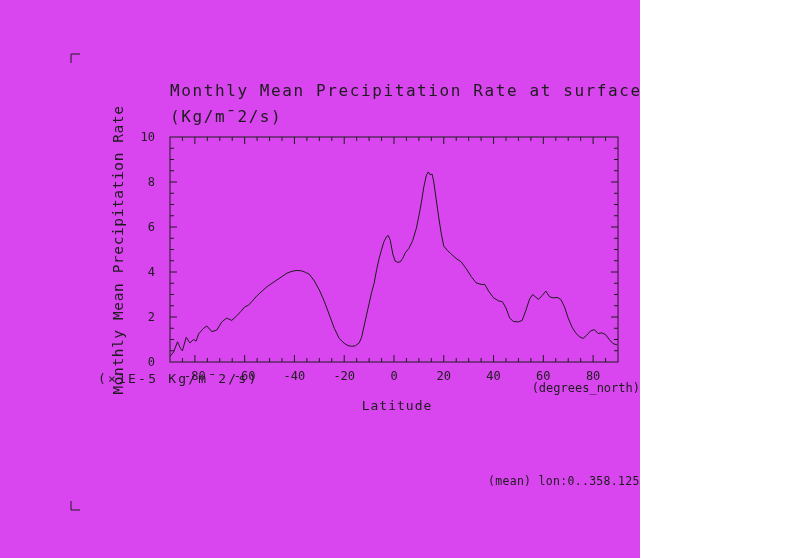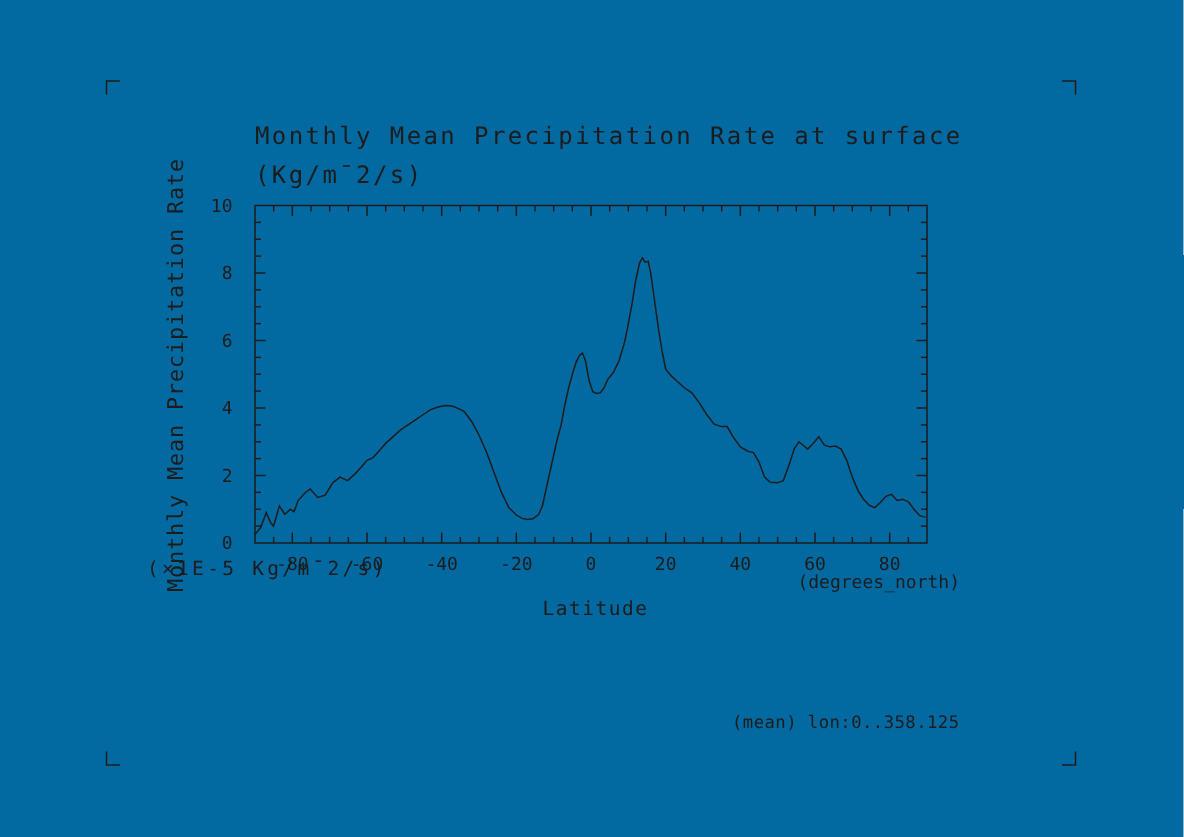--- a/index.html
+++ b/index.html
@@ -1,16 +1,16 @@
 <!DOCTYPE html>
 <html><head>
 <meta charset="utf-8">
 <style>
   html,body{margin:0;padding:0;background:#ffffff;}
-  .frame{position:relative;width:789px;height:558px;background:#0369a1;overflow:hidden;text-decoration:underline;}
+  .frame{position:relative;width:640px;height:558px;background:#d946ef;overflow:hidden;text-decoration:underline;}
   svg text{font-family:"DejaVu Sans Mono","Liberation Mono",monospace;fill:#1c1c1c;}
   .t1{font-size:16px;letter-spacing:1.6px;}
   .t2{font-size:16px;letter-spacing:1.6px;}
   .ticklbl{font-size:12px;}
   .ylab{font-size:14.5px;letter-spacing:0.6px;}
   .yunits{font-size:13px;letter-spacing:2.2px;}
   .xlab{font-size:13px;letter-spacing:1px;}
   .xunits{font-size:12px;}
   .annot{font-size:11.5px;letter-spacing:0.3px;}
   .stroke{stroke:#1c1c1c;stroke-width:1;fill:none;}

